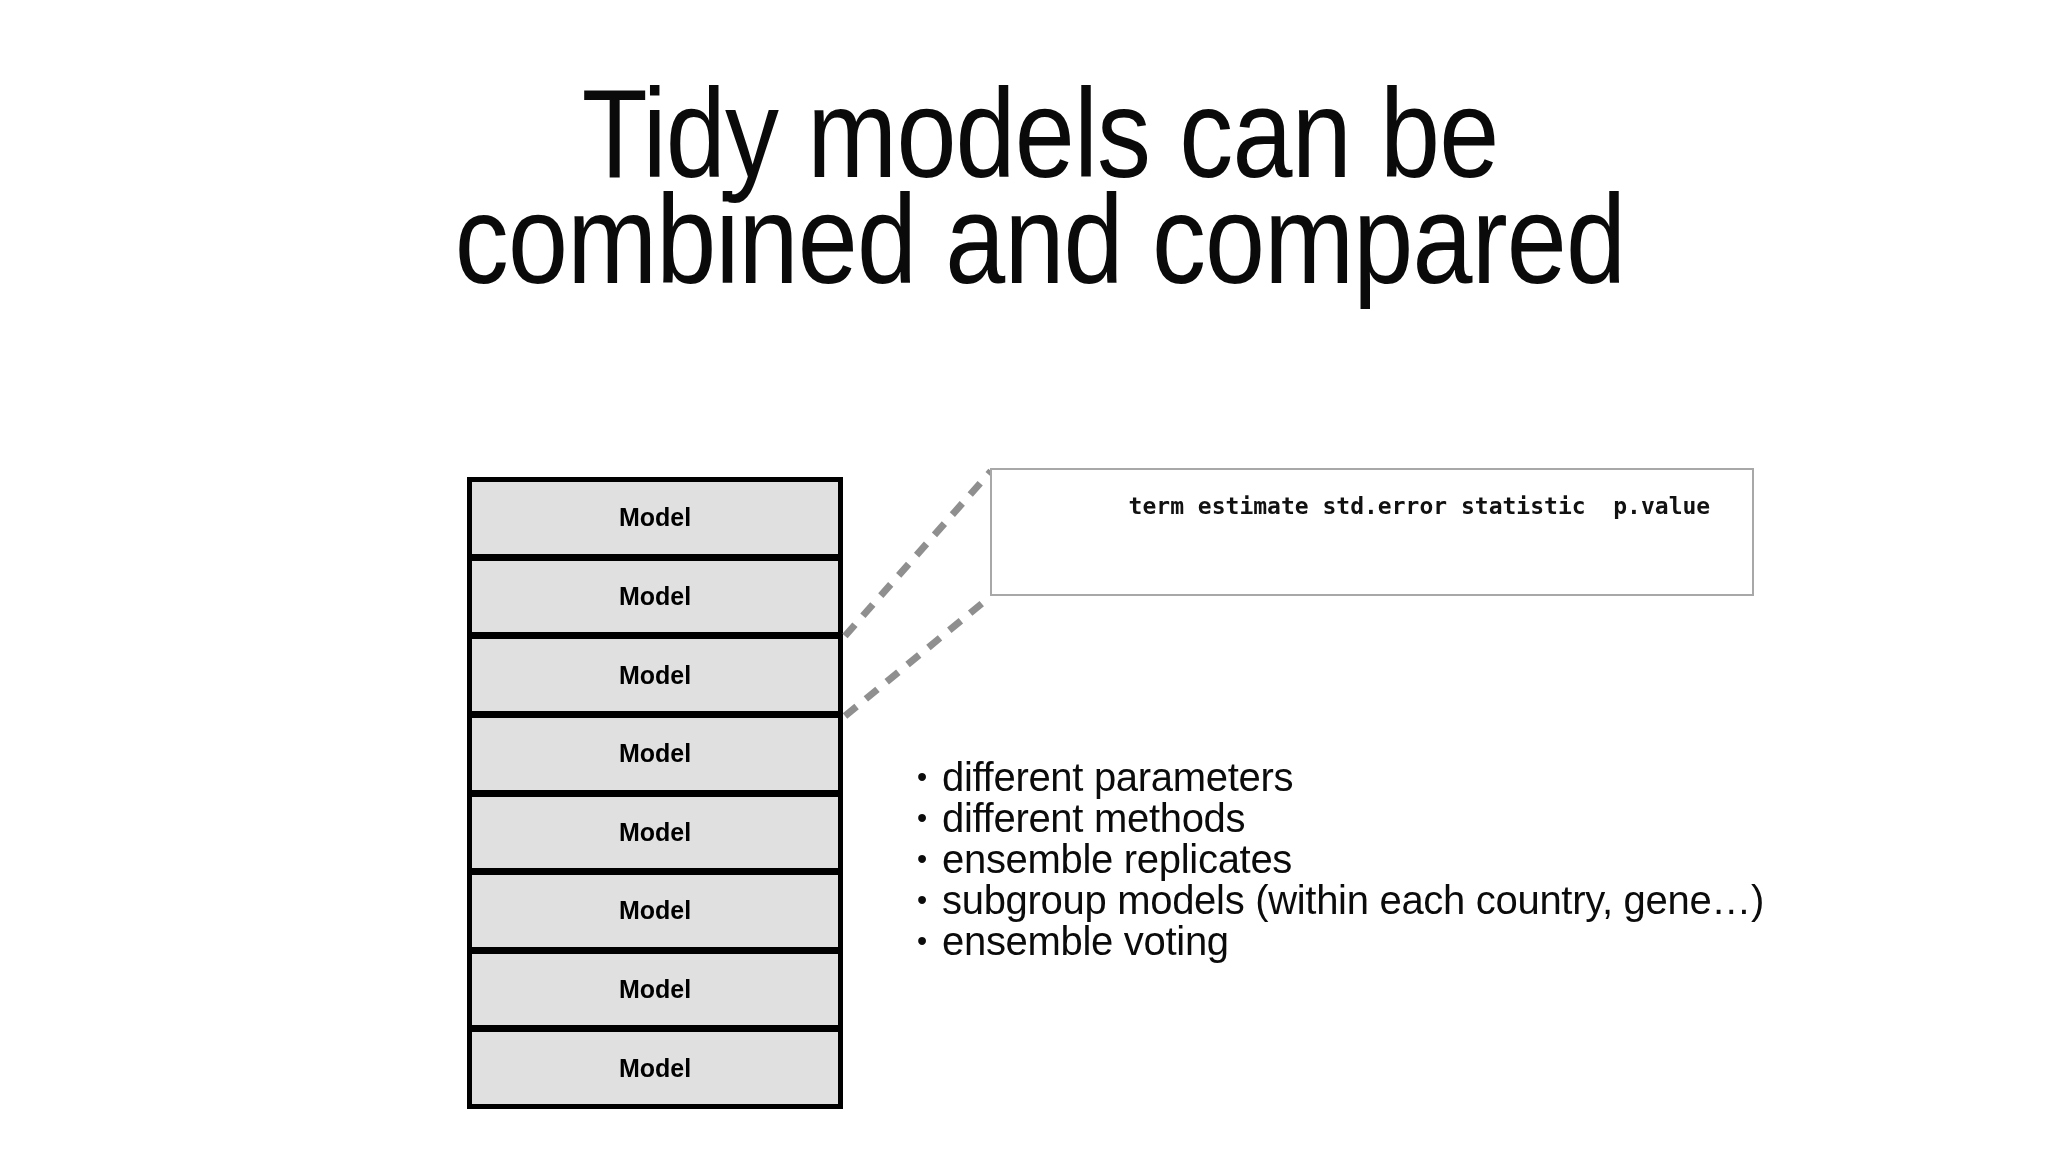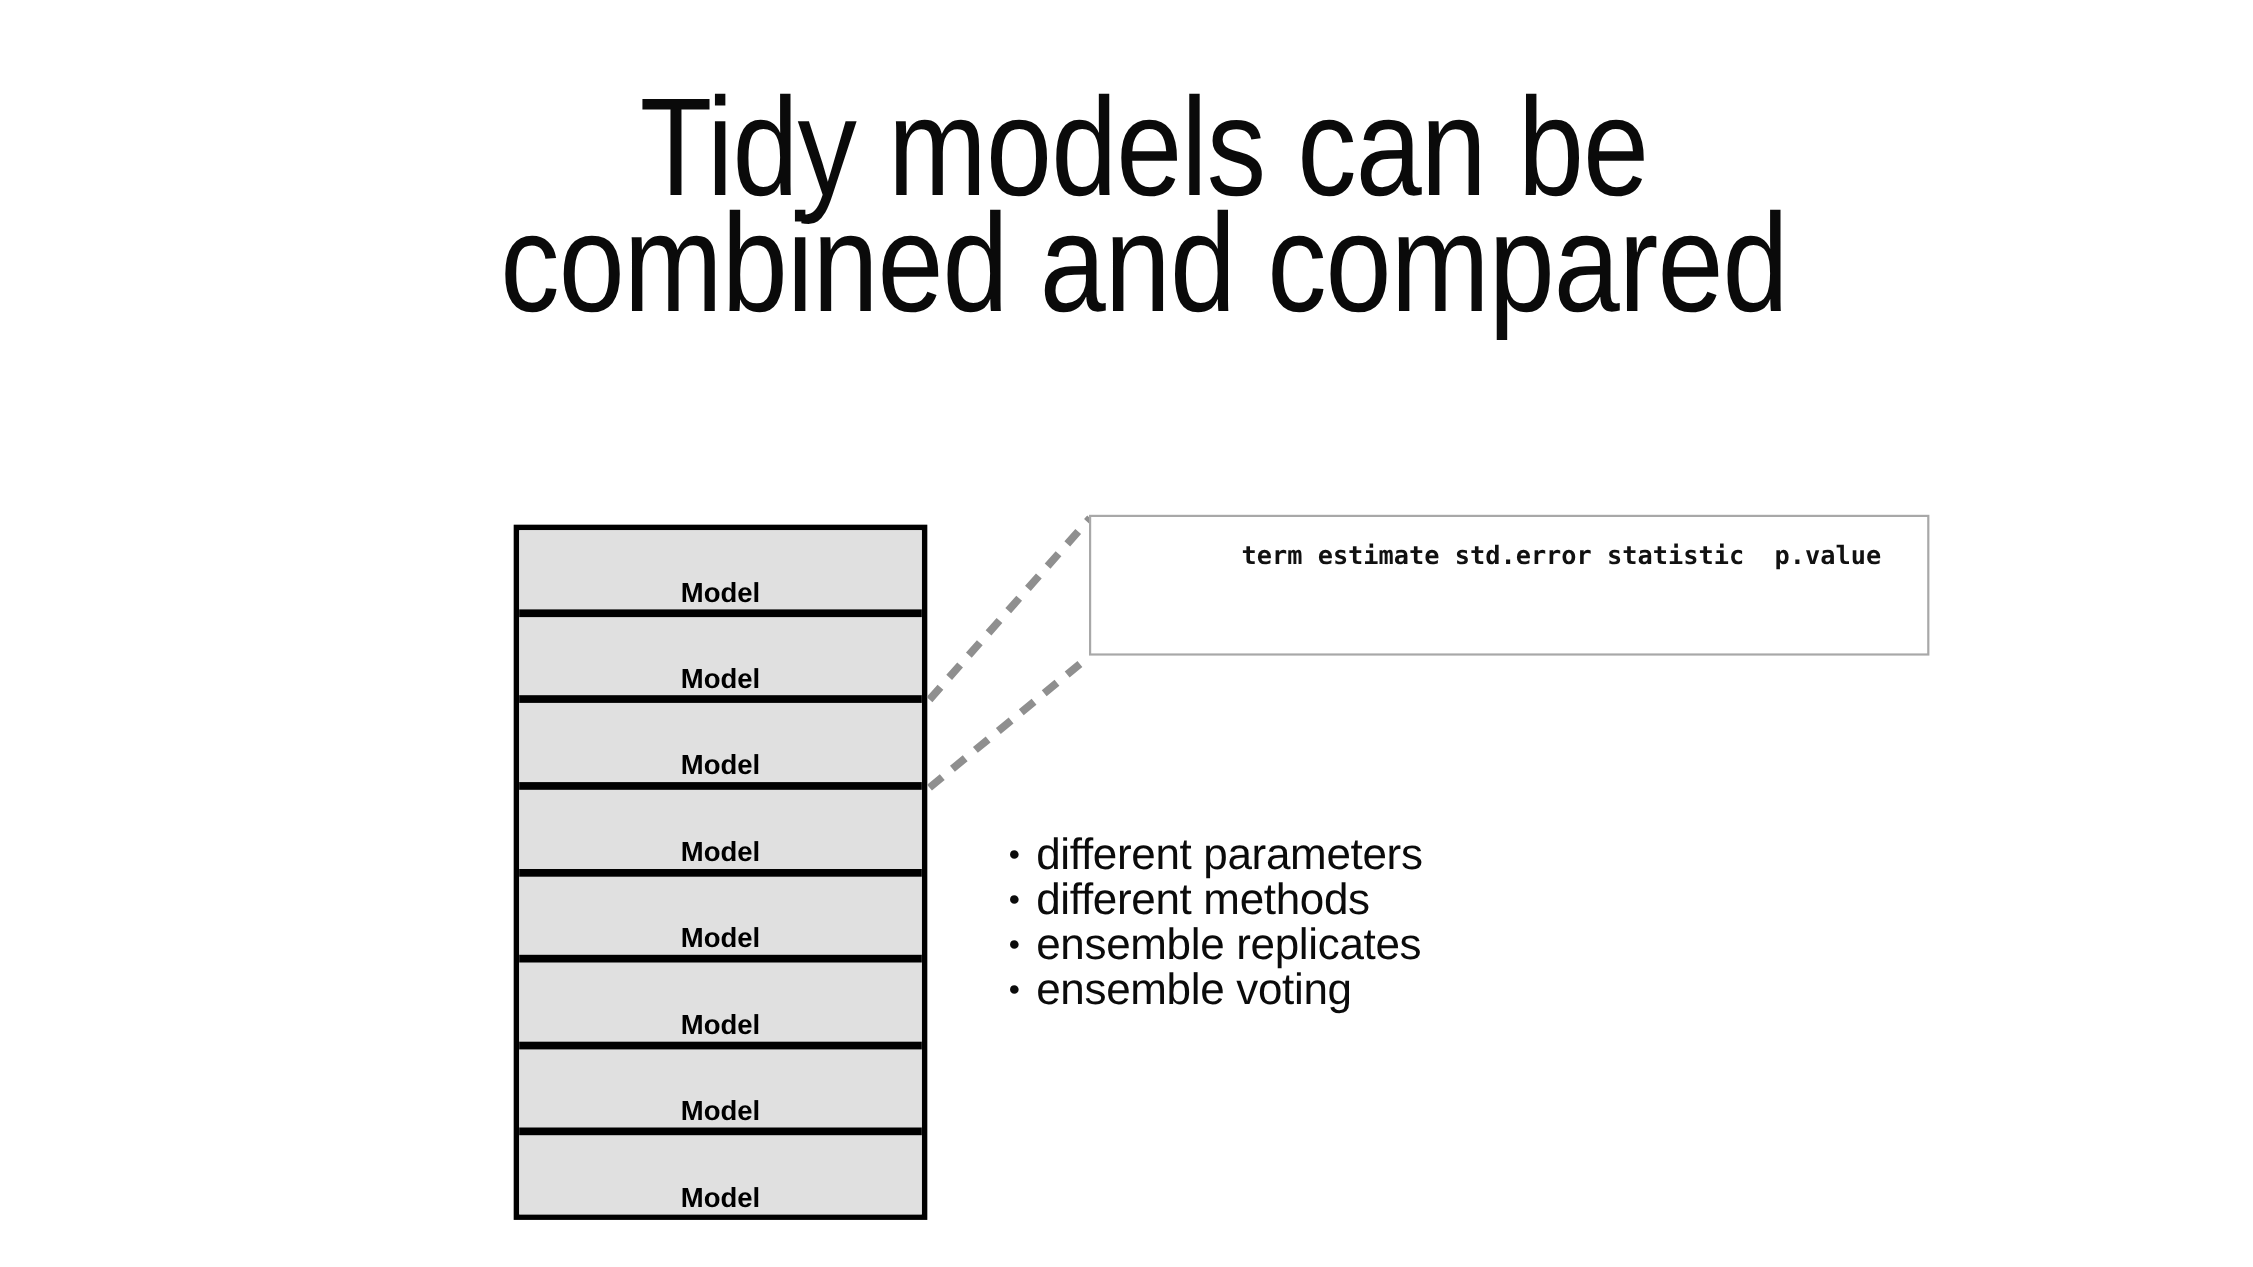--- a/index.html
+++ b/index.html
@@ -39,21 +39,21 @@
     height: 632px;
     box-sizing: border-box;
     border: 5px solid #000;
     background: #e0e0e0;
     display: flex;
     flex-direction: column;
   }
   .model-box {
     flex: 1;
     display: flex;
-    align-items: flex-end;
+    align-items: center;
     justify-content: center;
     background: #e0e0e0;
   }
   .model-box + .model-box { border-top: 7px solid #000; }
   .model-box .model-label {
     font-size: 25px;
     font-weight: 700;
     color: #000;
   }
 
@@ -162,17 +162,20 @@
   <li>
       <span>different parameters</span>
     </li>
       <li>
       <span>different methods</span>
     </li>
       <li>
       <span>ensemble replicates</span>
     </li>
       <li>
+      <span>subgroup models (within each country, gene…)</span>
+    </li>
+      <li>
       <span>ensemble voting</span>
     </li>
     </ul>
 
 </div>
 
 </body></html>

